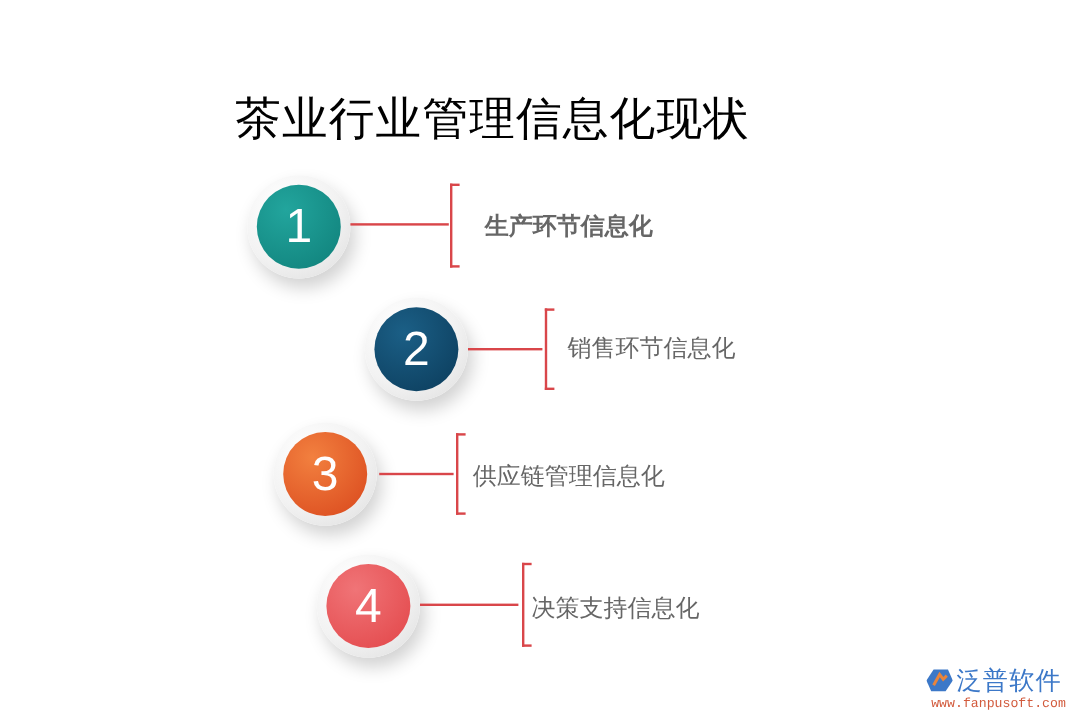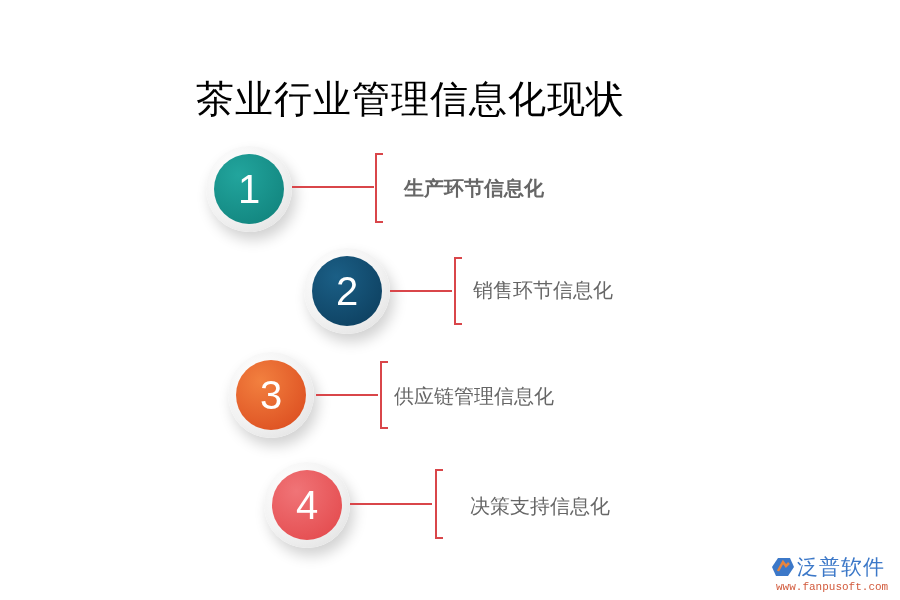--- a/index.html
+++ b/index.html
@@ -45,21 +45,21 @@
 </div>
 <div class="line" style="left:316px;top:394px;width:62px;"></div>
 <div class="bracket" style="left:380px;top:361px;height:68px;"></div>
 <div class="label" style="left:394px;top:383px;">供应链管理信息化</div>
 
 <div class="ring" style="left:264px;top:462px;">
   <div class="disc" style="background:radial-gradient(circle at 35% 30%, #f07477, #e24548);">4</div>
 </div>
 <div class="line" style="left:350px;top:503px;width:82px;"></div>
 <div class="bracket" style="left:435px;top:469px;height:70px;"></div>
-<div class="label" style="left:470px;top:493px;">决策支持信息化</div>
+<div class="label" style="left:443px;top:493px;">决策支持信息化</div>
 
 <div class="logo">
   <div class="logo-row">
     <div class="logo-mark">
       <svg width="22" height="20" viewBox="0 0 22 20">
         <polygon points="6,1 18,1 22,10 16,19 4,19 0,10" fill="#3c78c8"></polygon>
         <path d="M6,14 L11,5 L14,9 L17,6" stroke="#e8843c" stroke-width="2.5" fill="none"></path>
       </svg>
     </div>
     <span class="logo-text">泛普软件</span>

